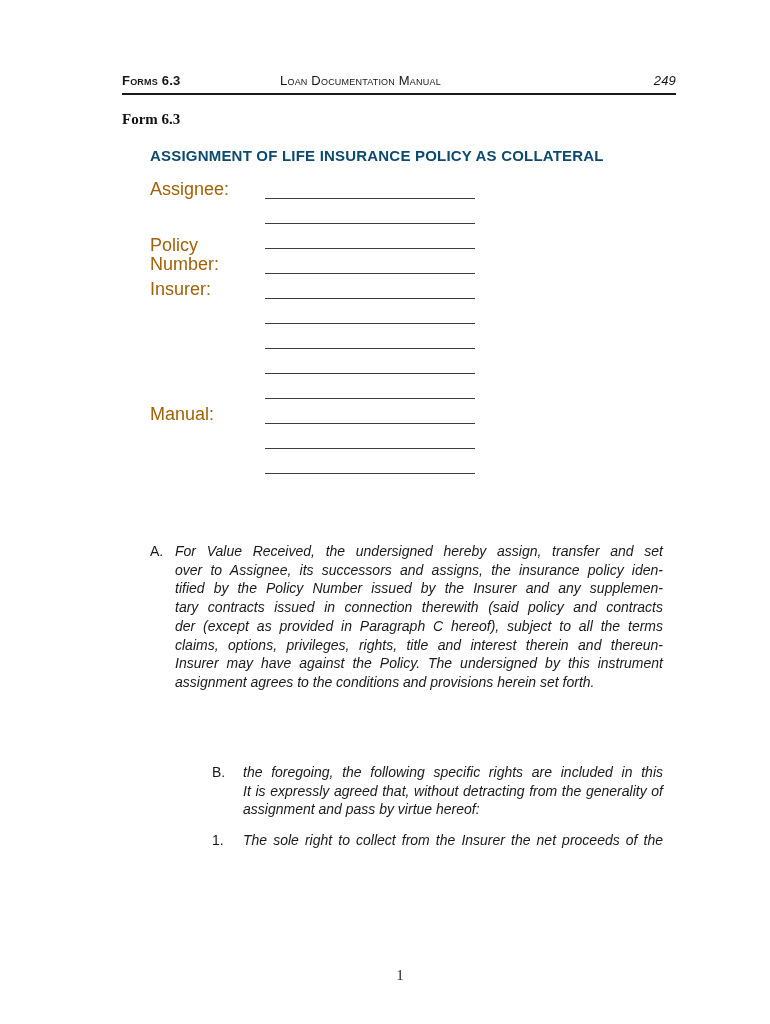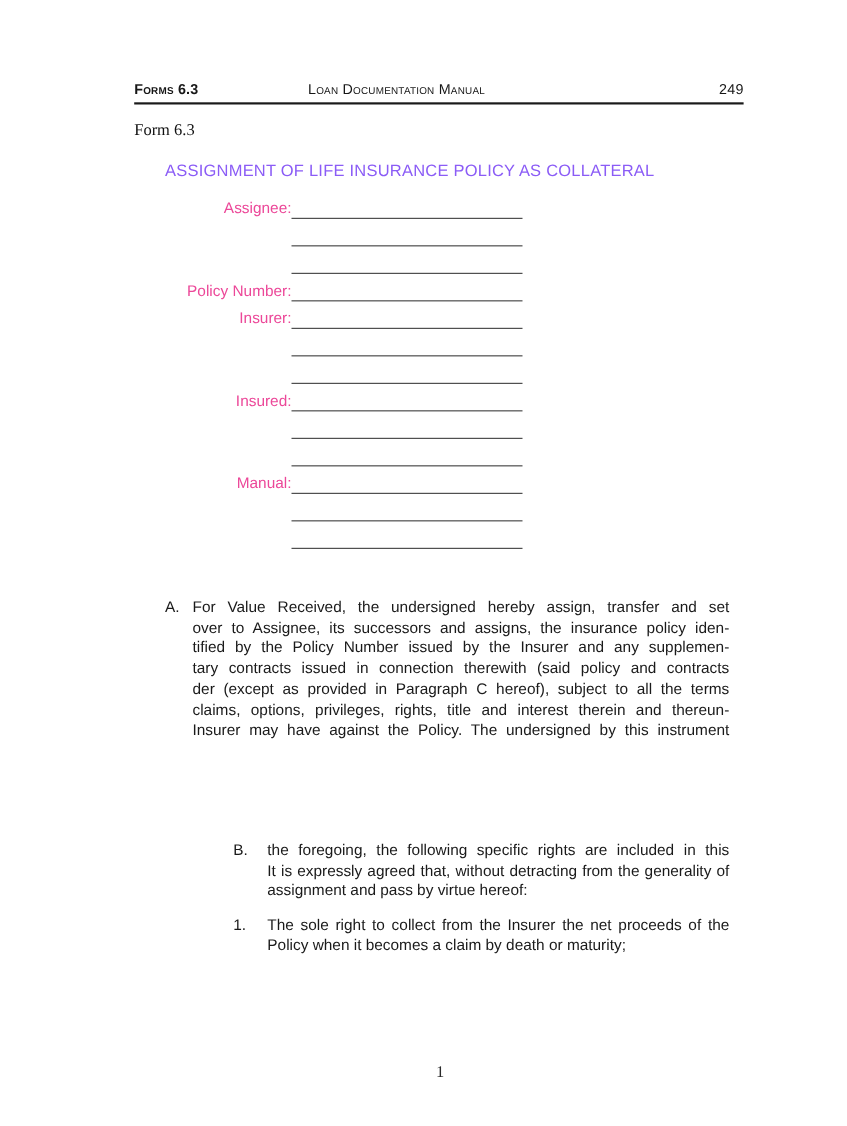--- a/index.html
+++ b/index.html
@@ -23,83 +23,82 @@
     width: 554px;
     height: 24px;
     border-bottom: 2px solid #1a1a1a;
     font-size: 13px;
     font-variant: small-caps;
     letter-spacing: 0.2px;
     color: #161616;
   }
   .rh-left   { position: absolute; left: 0; bottom: 5px; font-weight: bold; }
   .rh-center { position: absolute; left: 158px; bottom: 5px; }
-  .rh-right  { position: absolute; right: 0; bottom: 5px; font-variant: normal; }
+  .rh-right  { position: absolute; right: 0; bottom: 5px; font-variant: normal; font-style: italic; }
 
   .form-ref {
     position: absolute;
     left: 122px;
     top: 95px;
     font-family: "Liberation Serif", serif;
     font-size: 15px;
-    font-weight: normal;
+    font-weight: bold;
     color: #111111;
   }
 
   .doc-title {
     position: absolute;
     left: 150px;
     top: 131px;
     font-size: 15px;
-    font-weight: normal;
+    font-weight: bold;
     letter-spacing: 0.2px;
-    color: #8b5cf6;
+    color: #0c4a6e;
     white-space: nowrap;
   }
 
   
   #fields {
     position: absolute;
     left: 150px;
     top: 158px;
     width: 330px;
   }
   .field-row {
     display: flex;
     align-items: flex-end;
     height: 25px;
   }
   .field-label {
     width: 115px;
-    font-size: 14px;
+    font-size: 18px;
     line-height: 19px;
-    color: #ec4899;
+    color: #a16207;
     flex: 0 0 115px;
-    text-align: right;
   }
   .blank-line {
     width: 210px;
     height: 100%;
     border-bottom: 1.5px solid #3d3d3d;
   }
 
   
   .para {
     position: absolute;
     display: flex;
     font-size: 14px;
     line-height: 18.7px;
     color: #1a1a1a;
   }
   #paragraphs .para:nth-child(1) { left: 150px; top: 526px; width: 513px; }
   #paragraphs .para:nth-child(2) { left: 212px; top: 747px; width: 451px; }
   #paragraphs .para:nth-child(3) { left: 212px; top: 815px; width: 451px; }
   .marker { flex: 0 0 31px; }
   #paragraphs .para:nth-child(1) .marker { flex-basis: 25px; }
-  .para-lines { flex: 1; }
+  .para-lines { flex: 1; font-style: italic; }
   .jline { text-align: justify; text-align-last: justify; }
   .jline.last { text-align-last: left; }
 
   .folio {
     position: absolute;
     left: 150px;
     top: 951px;
     width: 500px;
     text-align: center;
     font-family: "Liberation Serif", serif;
@@ -142,24 +141,20 @@
       <div class="field-row">
         <span class="field-label">Insurer:</span>
         <span class="blank-line"></span>
       </div>
       <div class="field-row">
         <span class="field-label"></span>
         <span class="blank-line"></span>
       </div>
       <div class="field-row">
         <span class="field-label"></span>
-        <span class="blank-line"></span>
-      </div>
-      <div class="field-row">
-        <span class="field-label">Insured:</span>
         <span class="blank-line"></span>
       </div>
       <div class="field-row">
         <span class="field-label"></span>
         <span class="blank-line"></span>
       </div>
       <div class="field-row">
         <span class="field-label"></span>
         <span class="blank-line"></span>
       </div>
@@ -181,34 +176,34 @@
       <div class="para">
         <span class="marker">A.</span>
         <div class="para-lines">
           <div class="jline">For Value Received, the undersigned hereby assign, transfer and set</div>
           <div class="jline">over to Assignee, its successors and assigns, the insurance policy iden-</div>
           <div class="jline">tified by the Policy Number issued by the Insurer and any supplemen-</div>
           <div class="jline">tary contracts issued in connection therewith (said policy and contracts</div>
           <div class="jline">der (except as provided in Paragraph C hereof), subject to all the terms</div>
           <div class="jline">claims, options, privileges, rights, title and interest therein and thereun-</div>
           <div class="jline">Insurer may have against the Policy. The undersigned by this instrument</div>
+          <div class="jline last">assignment agrees to the conditions and provisions herein set forth.</div>
         </div>
       </div>
       <div class="para">
         <span class="marker">B.</span>
         <div class="para-lines">
           <div class="jline">the foregoing, the following specific rights are included in this</div>
           <div class="jline">It is expressly agreed that, without detracting from the generality of</div>
           <div class="jline last">assignment and pass by virtue hereof:</div>
         </div>
       </div>
       <div class="para">
         <span class="marker">1.</span>
         <div class="para-lines">
           <div class="jline">The sole right to collect from the Insurer the net proceeds of the</div>
-          <div class="jline last">Policy when it becomes a claim by death or maturity;</div>
         </div>
       </div>
     </section>
 
   <div class="folio">1</div>
 
 </div>
 
 </body></html>

